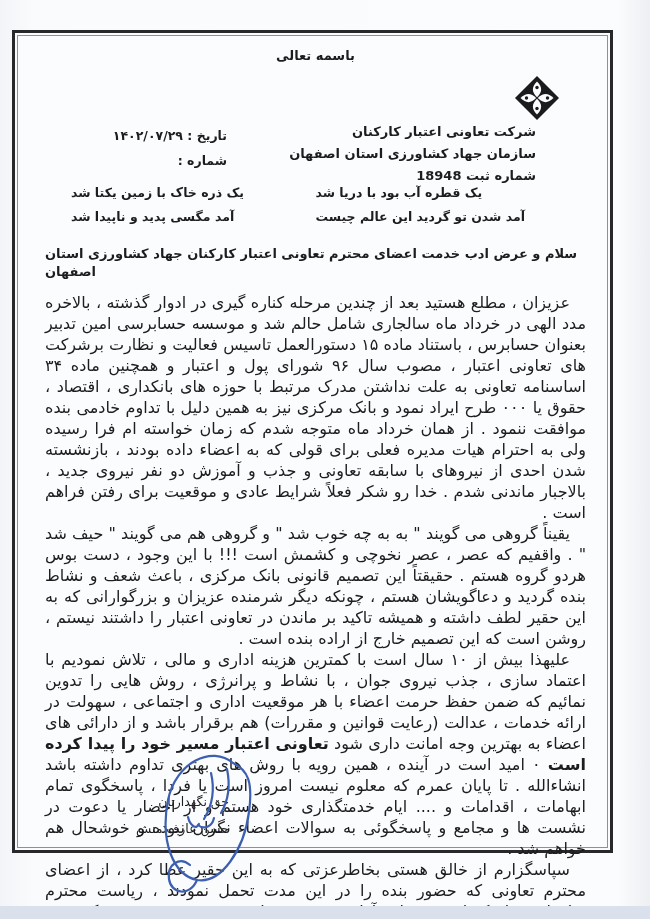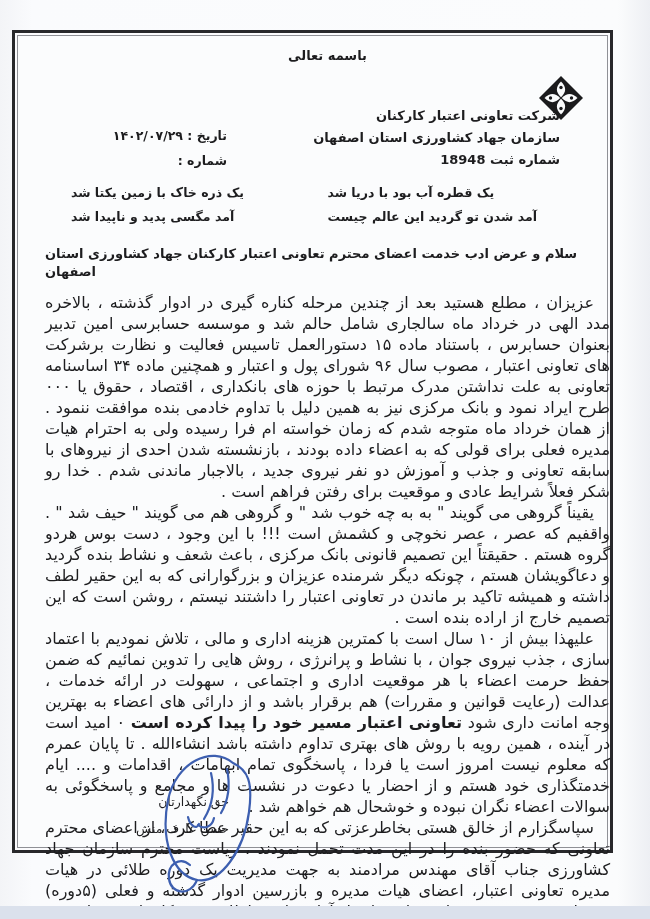--- a/index.html
+++ b/index.html
@@ -17,29 +17,29 @@
     position:absolute;left:0;bottom:0;width:650px;height:13px;
     background:#dbe1ec;
   }
   .frame{
     position:absolute;left:12px;top:30px;width:601px;height:823px;
     box-sizing:border-box;
     border:3px solid #28282b;
     box-shadow:inset 0 0 0 2px #fbfbfd, inset 0 0 0 3px #8f9096;
     background:#fbfcfd;
     direction:rtl;
-    padding:12px 0 0 30px;
+    padding:12px 24px 0 30px;
   }
   .bismillah{
     text-align:center;font-weight:bold;font-size:13px;margin-top:3px;
   }
   .letterhead{position:relative;height:116px;}
   .logo{position:absolute;right:26px;top:12px;width:46px;height:46px;}
   .org{
-    position:absolute;right:50px;top:42px;text-align:right;
+    position:absolute;right:50px;top:58px;text-align:right;
     font-weight:bold;font-size:13px;line-height:22px;white-space:nowrap;
   }
   .dateblock{
     position:absolute;left:70px;top:60px;width:112px;text-align:right;
     font-weight:bold;font-size:12.5px;line-height:25px;white-space:nowrap;
   }
   .poem{margin-top:2px;font-weight:bold;font-size:12.5px;padding:0 26px;}
   .poem-row{display:flex;line-height:24px;}
   .hemistich{flex:1;text-align:left;white-space:nowrap;}
   .salutation{margin-top:16px;text-align:left;font-weight:bold;font-size:13px;line-height:18px;}

